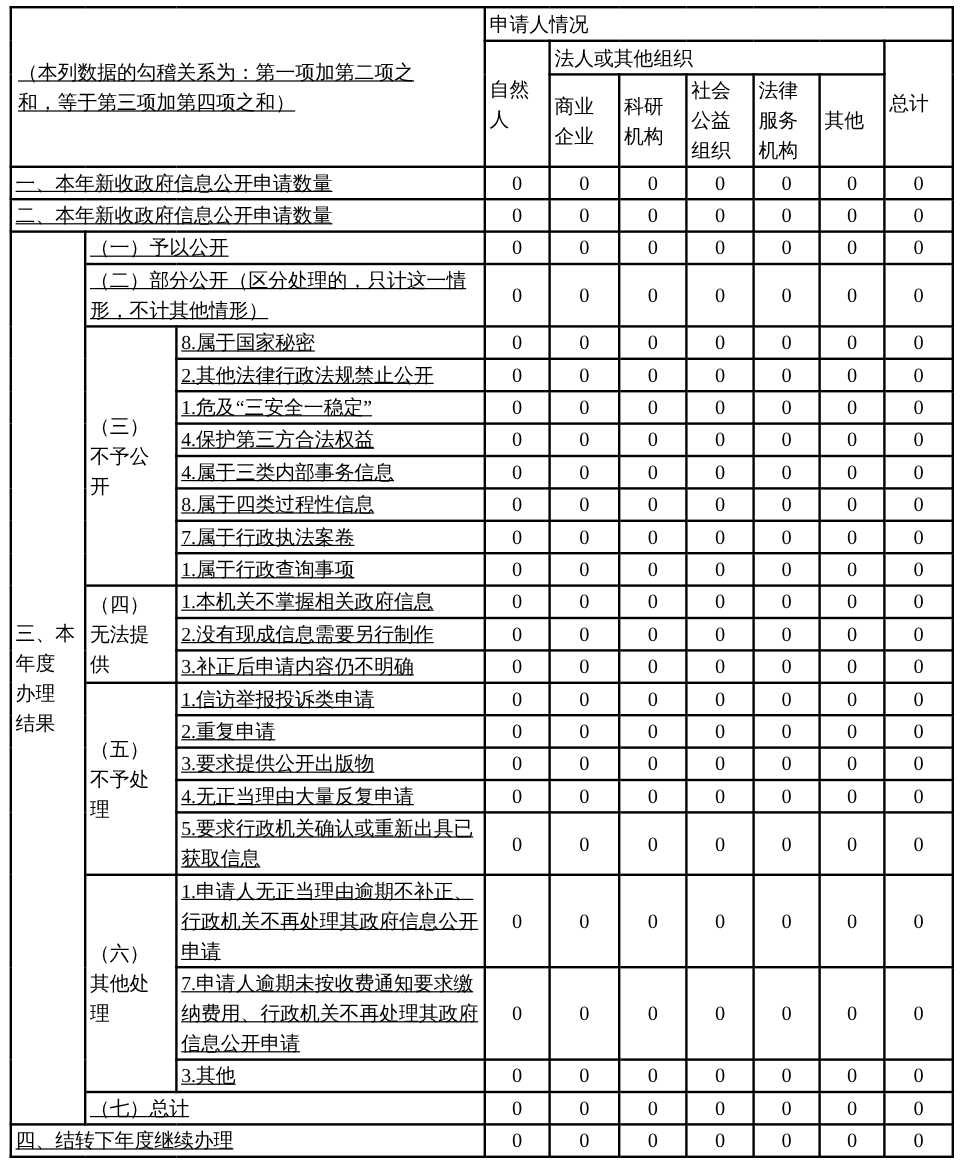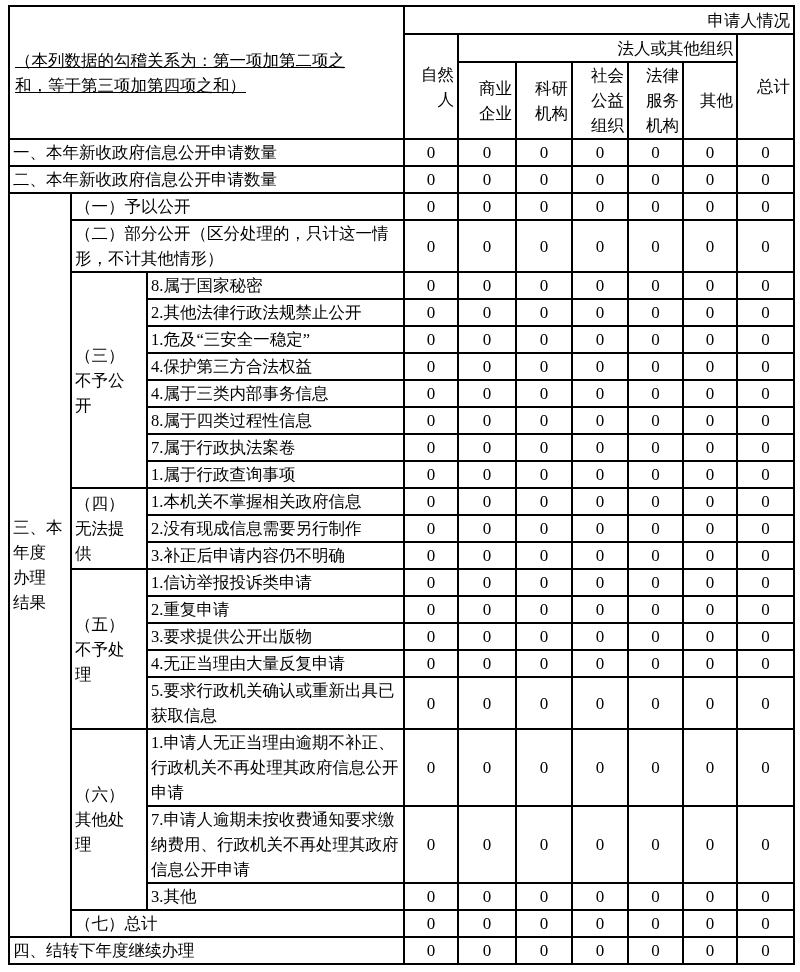--- a/index.html
+++ b/index.html
@@ -16,23 +16,23 @@
     margin: 5px 0 0 8px;
   }
   td {
     border: 2px solid #000;
     padding: 0 3px;
     font-size: 16.5px;
     line-height: 25px;
     vertical-align: middle;
     overflow: hidden;
   }
-  .hdr   { text-align: right; white-space: pre-line; }
+  .hdr   { text-align: left; white-space: pre-line; }
   .note  { text-align: left; white-space: pre-line; padding-left: 5px; text-decoration: underline; }
-  .lbl   { text-align: left; }
+  .lbl   { text-align: left; text-decoration: underline; }
   .grp   { text-align: left; white-space: pre-line; vertical-align: middle; }
   .v     { text-align: center; font-size: 17px; }
   tr.h1 td { height: 26px; }
   tr.h2 td { height: 26px; }
   tr.h3 td { height: 74px; }
 </style>
 </head>
 <body>
 
 <table class="report">

